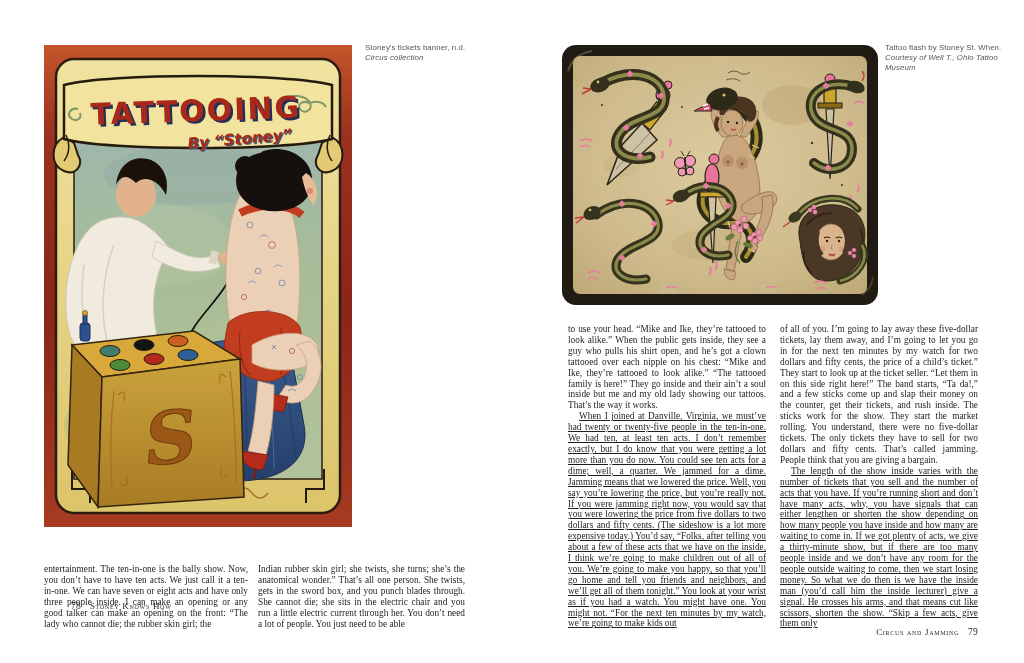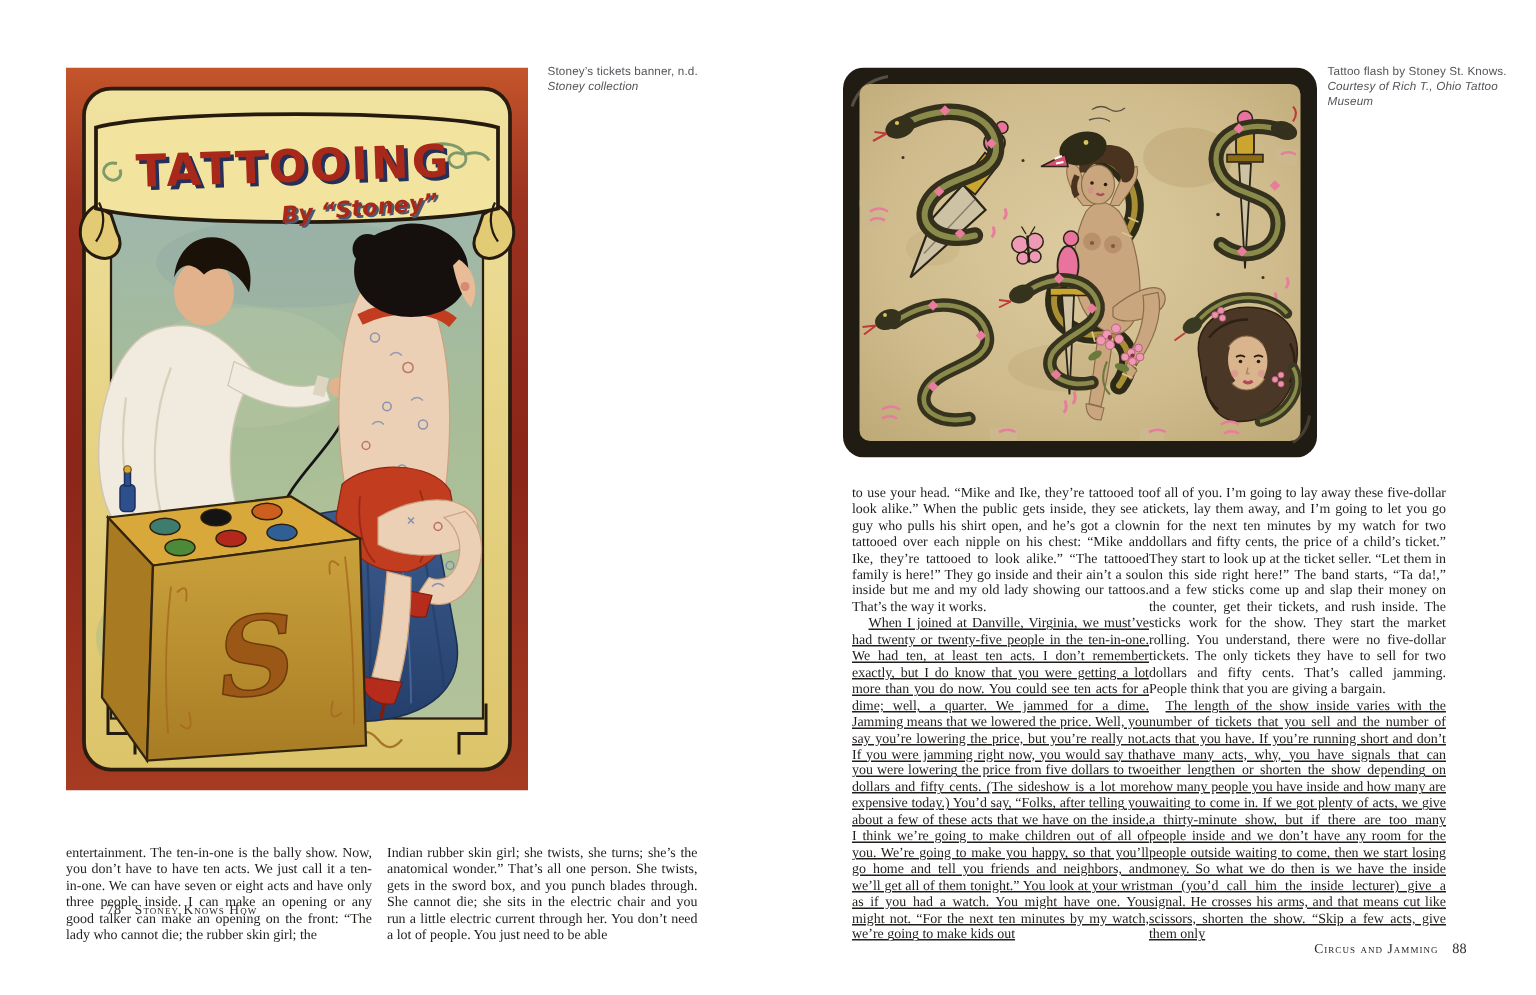--- a/index.html
+++ b/index.html
@@ -174,21 +174,21 @@
     </g>
     <g transform="rotate(-5 195 97)">
       <text x="196" y="99" text-anchor="middle" font-family="DejaVu Sans, sans-serif" font-size="15" font-weight="bold" font-style="italic" fill="#4a5a75" transform="translate(1.4,1.4)">By “Stoney”</text>
       <text x="196" y="99" text-anchor="middle" font-family="DejaVu Sans, sans-serif" font-size="15" font-weight="bold" font-style="italic" fill="#a8291a">By “Stoney”</text>
     </g>
   </g>
 </svg>
 </div>
 
 <div class="abs caption" style="left:365px;top:43px;width:115px;">
-  <span>Stoney’s tickets banner, n.d. </span><span class="cap-italic">Stoney collection</span>
+  <span>Stoney’s tickets banner, n.d. </span><span class="cap-italic">Circus collection</span>
 </div>
 
 <div class="abs cols bodytext" style="left:44px;top:547px;width:421px;gap:10px;margin-top:17px;">
   <div style="width:204px;">
     <p>entertainment. The ten-in-one is the bally show. Now, you don’t have to have ten acts. We just call it a ten-in-one. We can have seven or eight acts and have only three people inside. I can make an opening or any good talker can make an opening on the front: “The lady who cannot die; the rubber skin girl; the</p>
   </div>
   <div style="width:207px;">
     <p>Indian rubber skin girl; she twists, she turns; she’s the anatomical wonder.” That’s all one person. She twists, gets in the sword box, and you punch blades through. She cannot die; she sits in the electric chair and you run a little electric current through her. You don’t need a lot of people. You just need to be able</p>
   </div>
 </div>
@@ -402,29 +402,29 @@
   <g stroke="#e87c9c" stroke-width="1.7" fill="none">
     <path d="M18,96 q6,-4 12,0 M18,102 q5,-3 10,0"></path>
     <path d="M292,58 q5,-3 10,0"></path>
     <path d="M104,243 q6,-3 11,0"></path>
     <path d="M204,243 q6,-3 11,0"></path>
   </g>
 </svg>
 </div>
 
 <div class="abs caption" style="left:885px;top:43px;width:124px;">
-  <span>Tattoo flash by Stoney St. Knows. </span><span class="cap-italic">Courtesy of Rich T., Ohio Tattoo Museum</span>
-</div>
-
-<div class="abs cols bodytext" style="left:568px;top:324px;width:410px;">
+  <span>Tattoo flash by Stoney St. When. </span><span class="cap-italic">Courtesy of Well T., Ohio Tattoo Museum</span>
+</div>
+
+<div class="abs cols bodytext" style="left:568px;top:324px;width:410px;gap:14px;">
   <div style="width:198px;">
     <p>to use your head. “Mike and Ike, they’re tattooed to look alike.” When the public gets inside, they see a guy who pulls his shirt open, and he’s got a clown tattooed over each nipple on his chest: “Mike and Ike, they’re tattooed to look alike.” “The tattooed family is here!” They go inside and their ain’t a soul inside but me and my old lady showing our tattoos. That’s the way it works.</p>
     <p class="indent">When I joined at Danville, Virginia, we must’ve had twenty or twenty-five people in the ten-in-one. We had ten, at least ten acts. I don’t remember exactly, but I do know that you were getting a lot more than you do now. You could see ten acts for a dime; well, a quarter. We jammed for a dime. Jamming means that we lowered the price. Well, you say you’re lowering the price, but you’re really not. If you were jamming right now, you would say that you were lowering the price from five dollars to two dollars and fifty cents. (The sideshow is a lot more expensive today.) You’d say, “Folks, after telling you about a few of these acts that we have on the inside, I think we’re going to make children out of all of you. We’re going to make you happy, so that you’ll go home and tell you friends and neighbors, and we’ll get all of them tonight.” You look at your wrist as if you had a watch. You might have one. You might not. “For the next ten minutes by my watch, we’re going to make kids out</p>
   </div>
   <div style="width:198px;">
     <p>of all of you. I’m going to lay away these five-dollar tickets, lay them away, and I’m going to let you go in for the next ten minutes by my watch for two dollars and fifty cents, the price of a child’s ticket.” They start to look up at the ticket seller. “Let them in on this side right here!” The band starts, “Ta da!,” and a few sticks come up and slap their money on the counter, get their tickets, and rush inside. The sticks work for the show. They start the market rolling. You understand, there were no five-dollar tickets. The only tickets they have to sell for two dollars and fifty cents. That’s called jamming. People think that you are giving a bargain.</p>
     <p class="indent">The length of the show inside varies with the number of tickets that you sell and the number of acts that you have. If you’re running short and don’t have many acts, why, you have signals that can either lengthen or shorten the show depending on how many people you have inside and how many are waiting to come in. If we got plenty of acts, we give a thirty-minute show, but if there are too many people inside and we don’t have any room for the people outside waiting to come, then we start losing money. So what we do then is we have the inside man (you’d call him the inside lecturer) give a signal. He crosses his arms, and that means cut like scissors, shorten the show. “Skip a few acts, give them only</p>
   </div>
 </div>
 
 <div class="abs footer footer-right" style="left:568px;top:627px;width:410px;">
-  <span class="smallcaps">Circus and Jamming</span><span class="pageno">88</span>
+  <span class="smallcaps">Circus and Jamming</span><span class="pageno">79</span>
 </div>
 
 </body></html>

